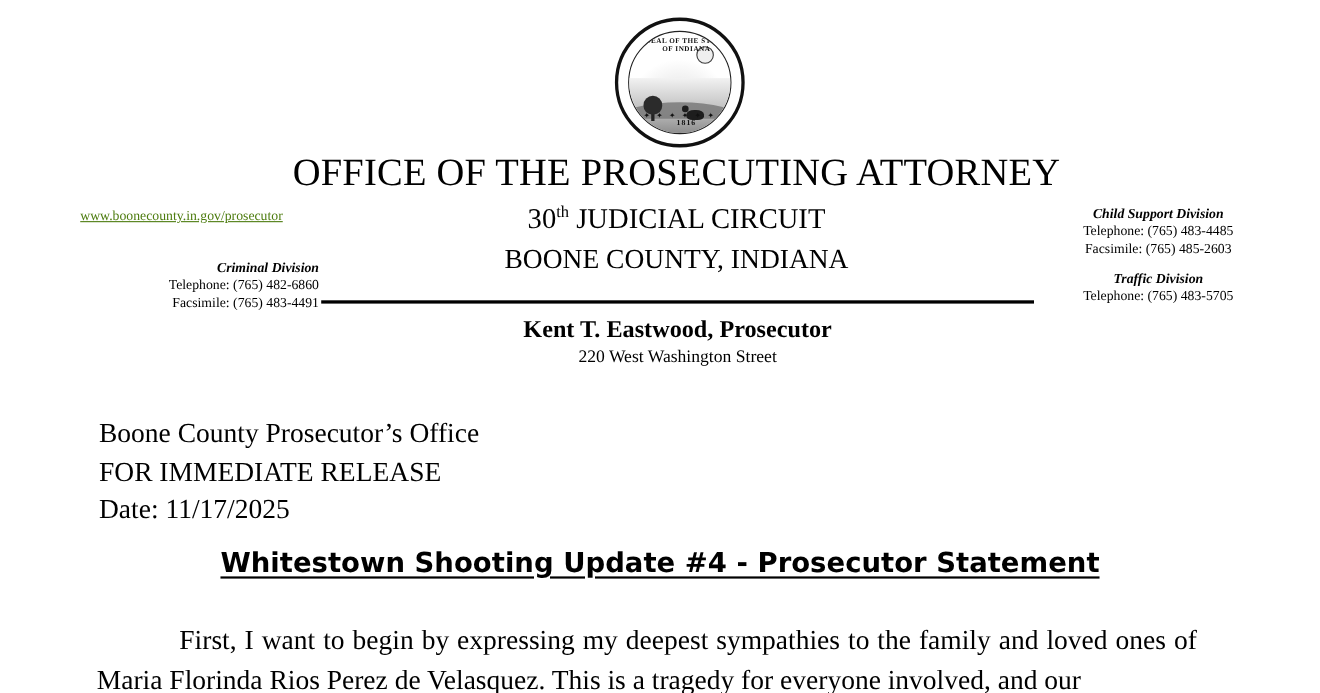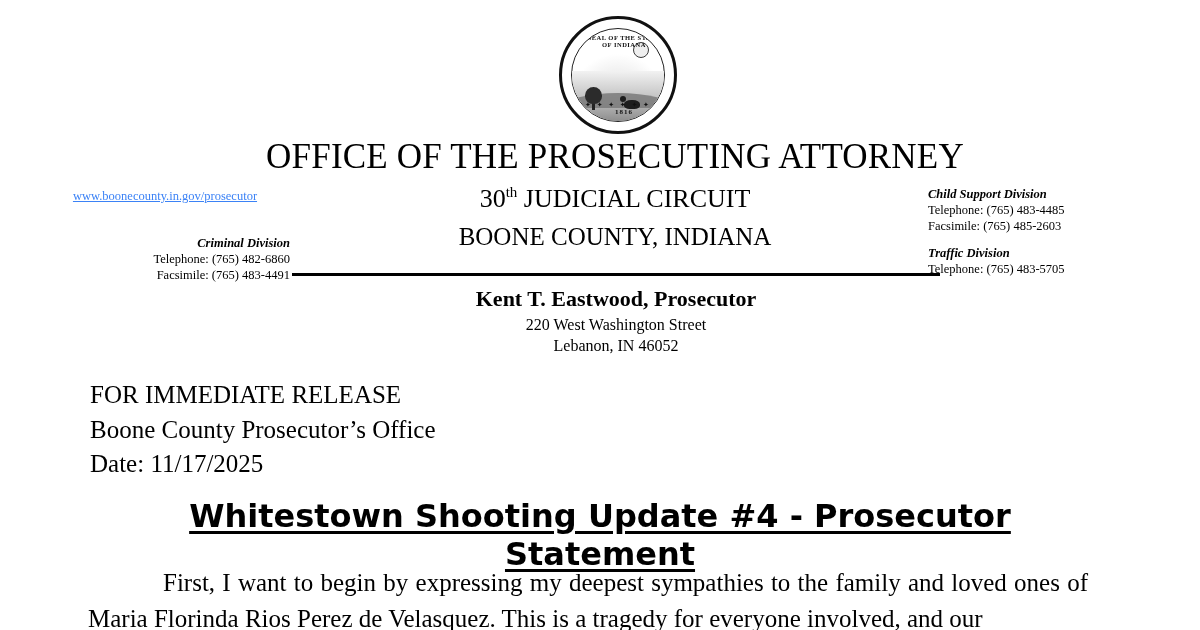--- a/index.html
+++ b/index.html
@@ -208,39 +208,40 @@
     font-size: 12.5px;
     line-height: 1.28;
   }
   .side-left-email {
     left: 40px;
     top: 188px;
     width: 250px;
     text-align: center;
   }
   .side-left-email a {
-    color: #3b82f6;
+    color: #4d7c0f;
     text-decoration: underline;
   }
   .side-left-criminal {
     left: 40px;
     top: 235px;
     width: 250px;
     text-align: right;
   }
   .side-right-child {
     right: 22px;
     top: 186px;
     width: 250px;
-    text-align: left;
+    text-align: center;
   }
   .side-right-traffic {
     right: 22px;
     top: 245px;
     width: 250px;
+    text-align: center;
   }
   .side .div-name {
     font-style: italic;
     font-weight: bold;
     font-size: 12.5px;
   }
 
   
   .release {
     position: absolute;
@@ -252,21 +253,21 @@
   .release div { white-space: nowrap; }
 
   
   .headline {
     position: absolute;
     left: 90px;
     top: 497px;
     width: 1020px;
     text-align: center;
     font-family: "DejaVu Sans", sans-serif;
-    font-size: 32px;
+    font-size: 25px;
     font-weight: bold;
     text-decoration: underline;
     text-underline-offset: 4px;
   }
 
   
   .body-text {
     position: absolute;
     left: 88px;
     top: 565px;
@@ -301,21 +302,20 @@
   <div class="masthead">
     <div class="org-title">OFFICE OF THE PROSECUTING ATTORNEY</div>
     <div class="circuit-line"><span>30</span><sup>th</sup><span> JUDICIAL CIRCUIT</span></div>
     <div class="county-line">BOONE COUNTY, INDIANA</div>
   </div>
 
   <div class="rule"></div>
 
   <div class="prosecutor-name">Kent T. Eastwood, Prosecutor</div>
   <div class="address-line address-1">220 West Washington Street</div>
-  <div class="address-line address-2">Lebanon, IN 46052</div>
 
   <div class="side side-left-email">
     <div><a href="#">www.boonecounty.in.gov/prosecutor</a></div>
   </div>
 
   <div class="side side-left-criminal">
     <div class="div-name">Criminal Division</div>
     <div>Telephone: (765) 482-6860</div>
     <div>Facsimile: (765) 483-4491</div>
   </div>
@@ -325,22 +325,22 @@
     <div>Telephone: (765) 483-4485</div>
     <div>Facsimile: (765) 485-2603</div>
   </div>
 
   <div class="side side-right-traffic">
     <div class="div-name">Traffic Division</div>
     <div>Telephone: (765) 483-5705</div>
   </div>
 
   <div class="release">
+    <div>Boone County Prosecutor’s Office</div>
     <div>FOR IMMEDIATE RELEASE</div>
-    <div>Boone County Prosecutor’s Office</div>
     <div>Date: 11/17/2025</div>
   </div>
 
   <div class="headline">Whitestown Shooting Update #4 - Prosecutor Statement</div>
 
   <div class="body-text">First, I want to begin by expressing my deepest sympathies to the family and loved ones of Maria Florinda Rios Perez de Velasquez. This is a tragedy for everyone involved, and our</div>
 
 </div>
 
 </body></html>

